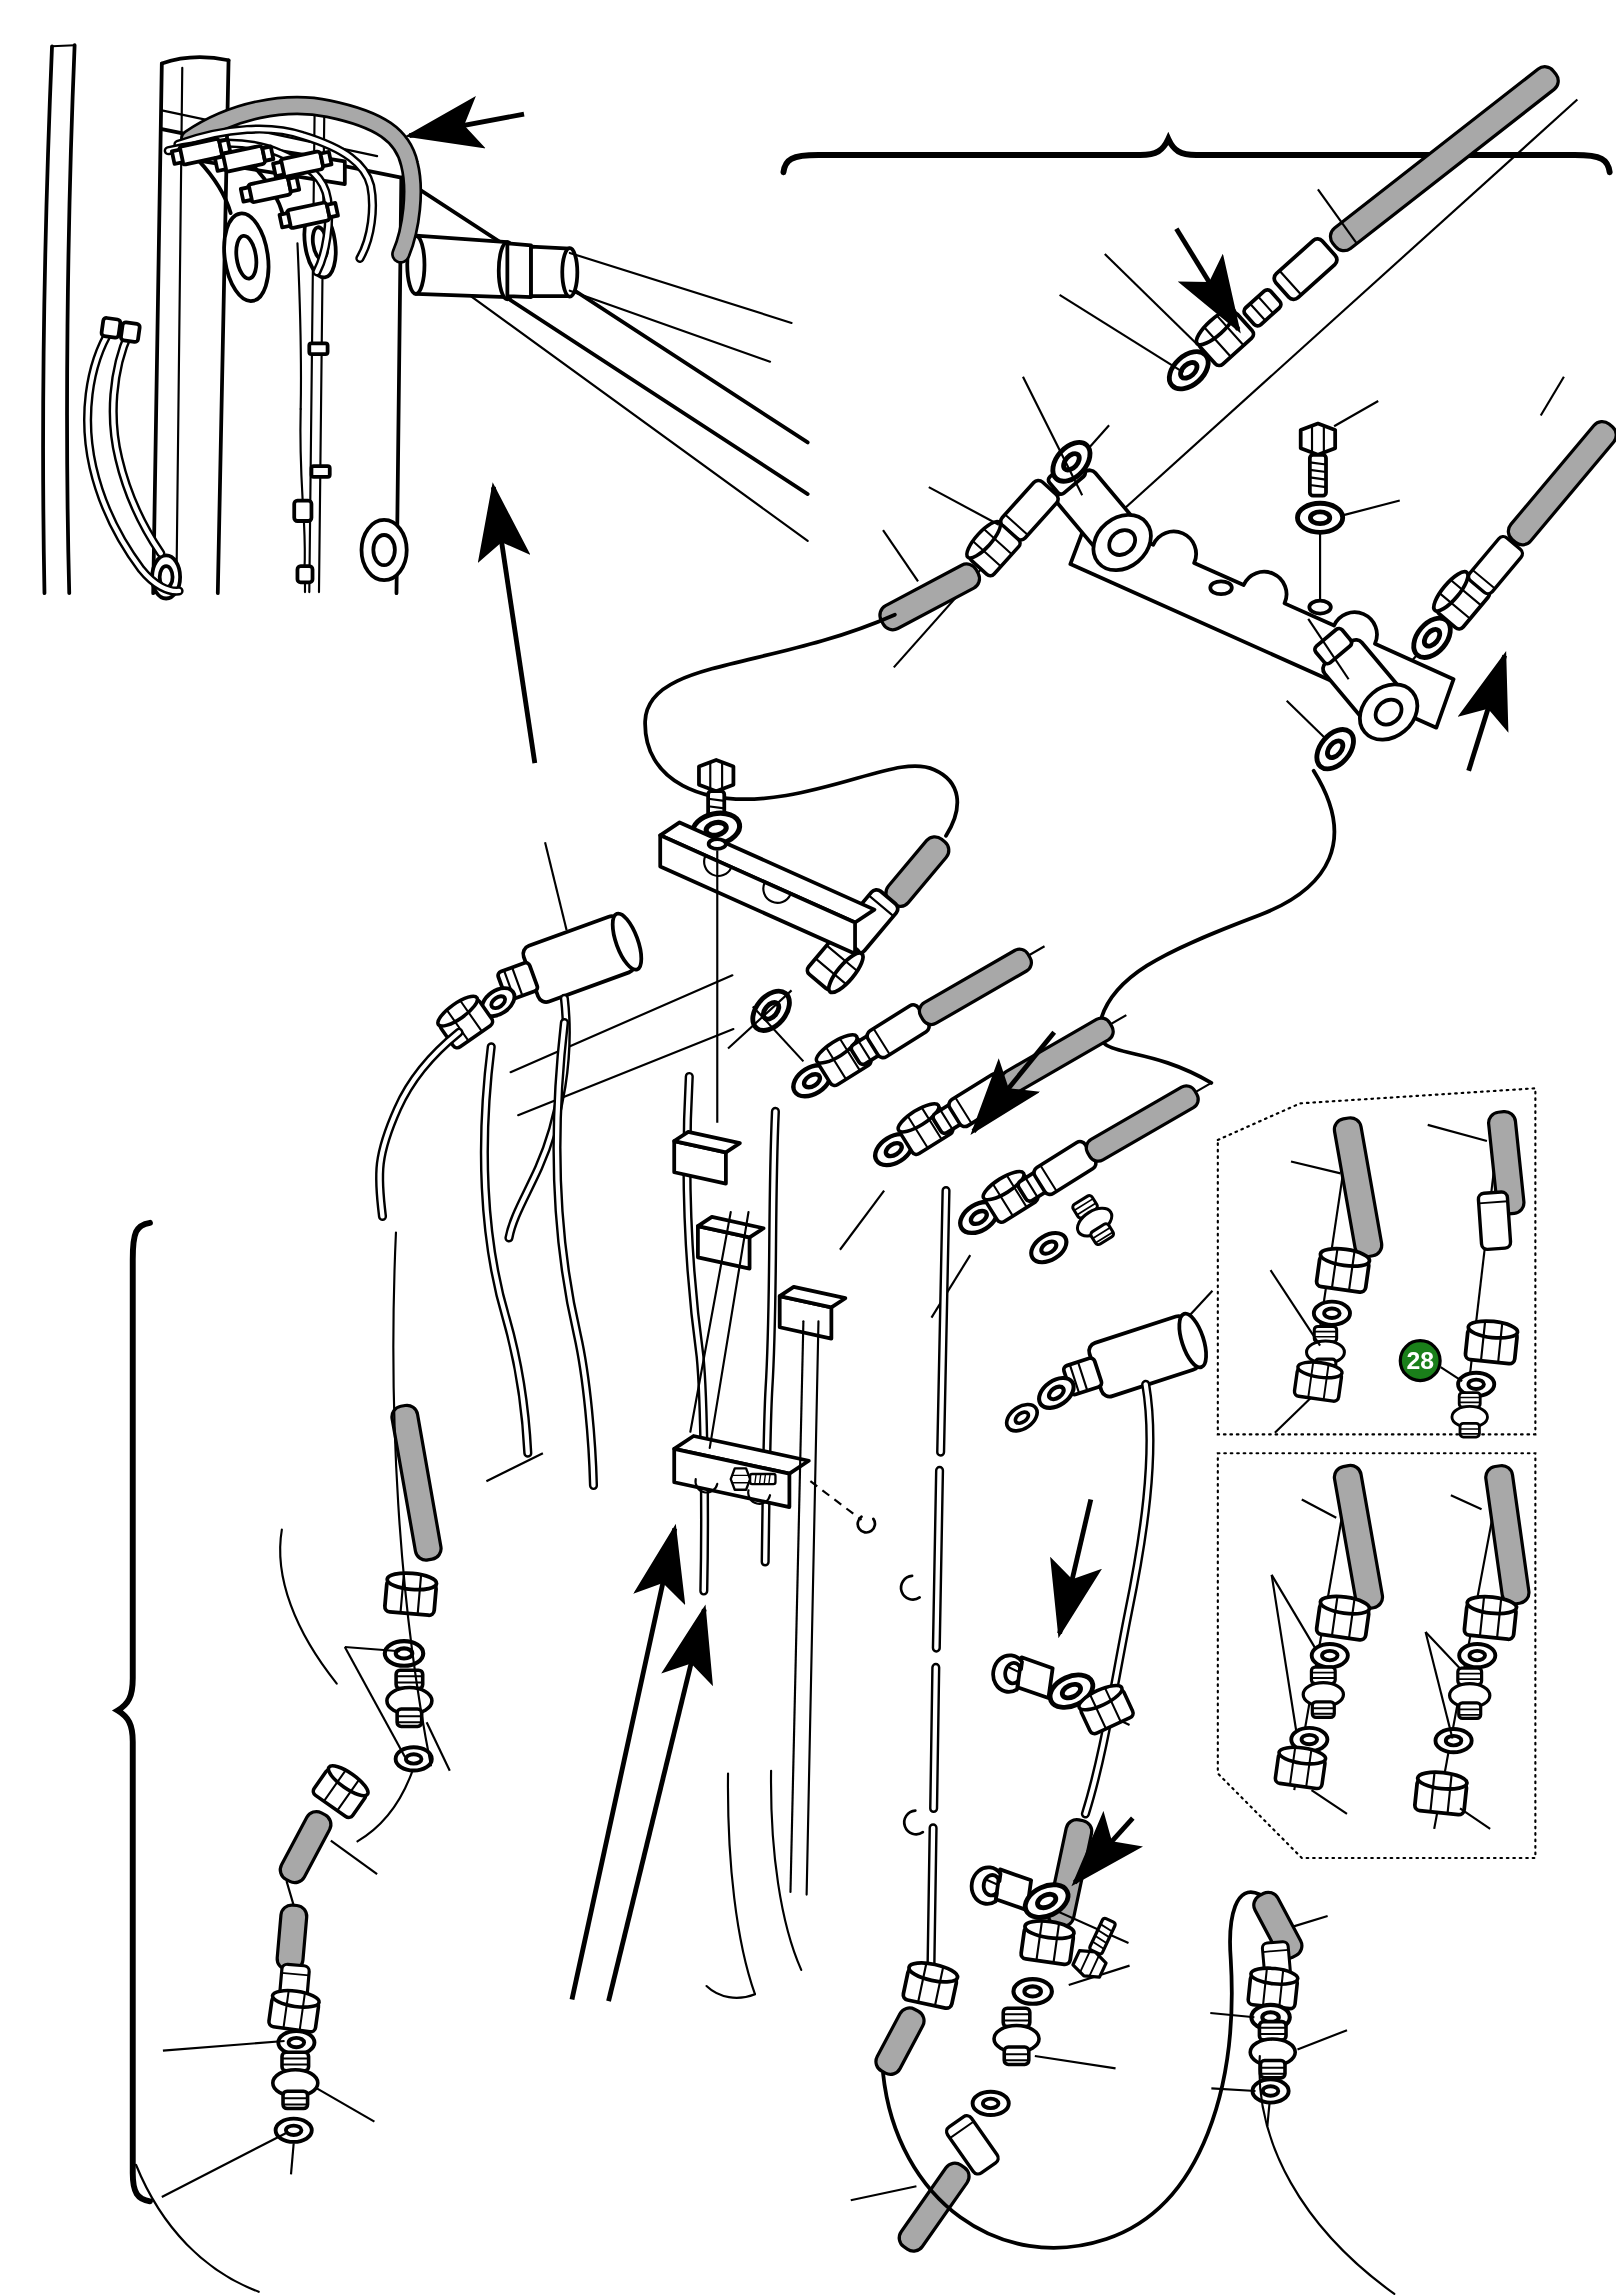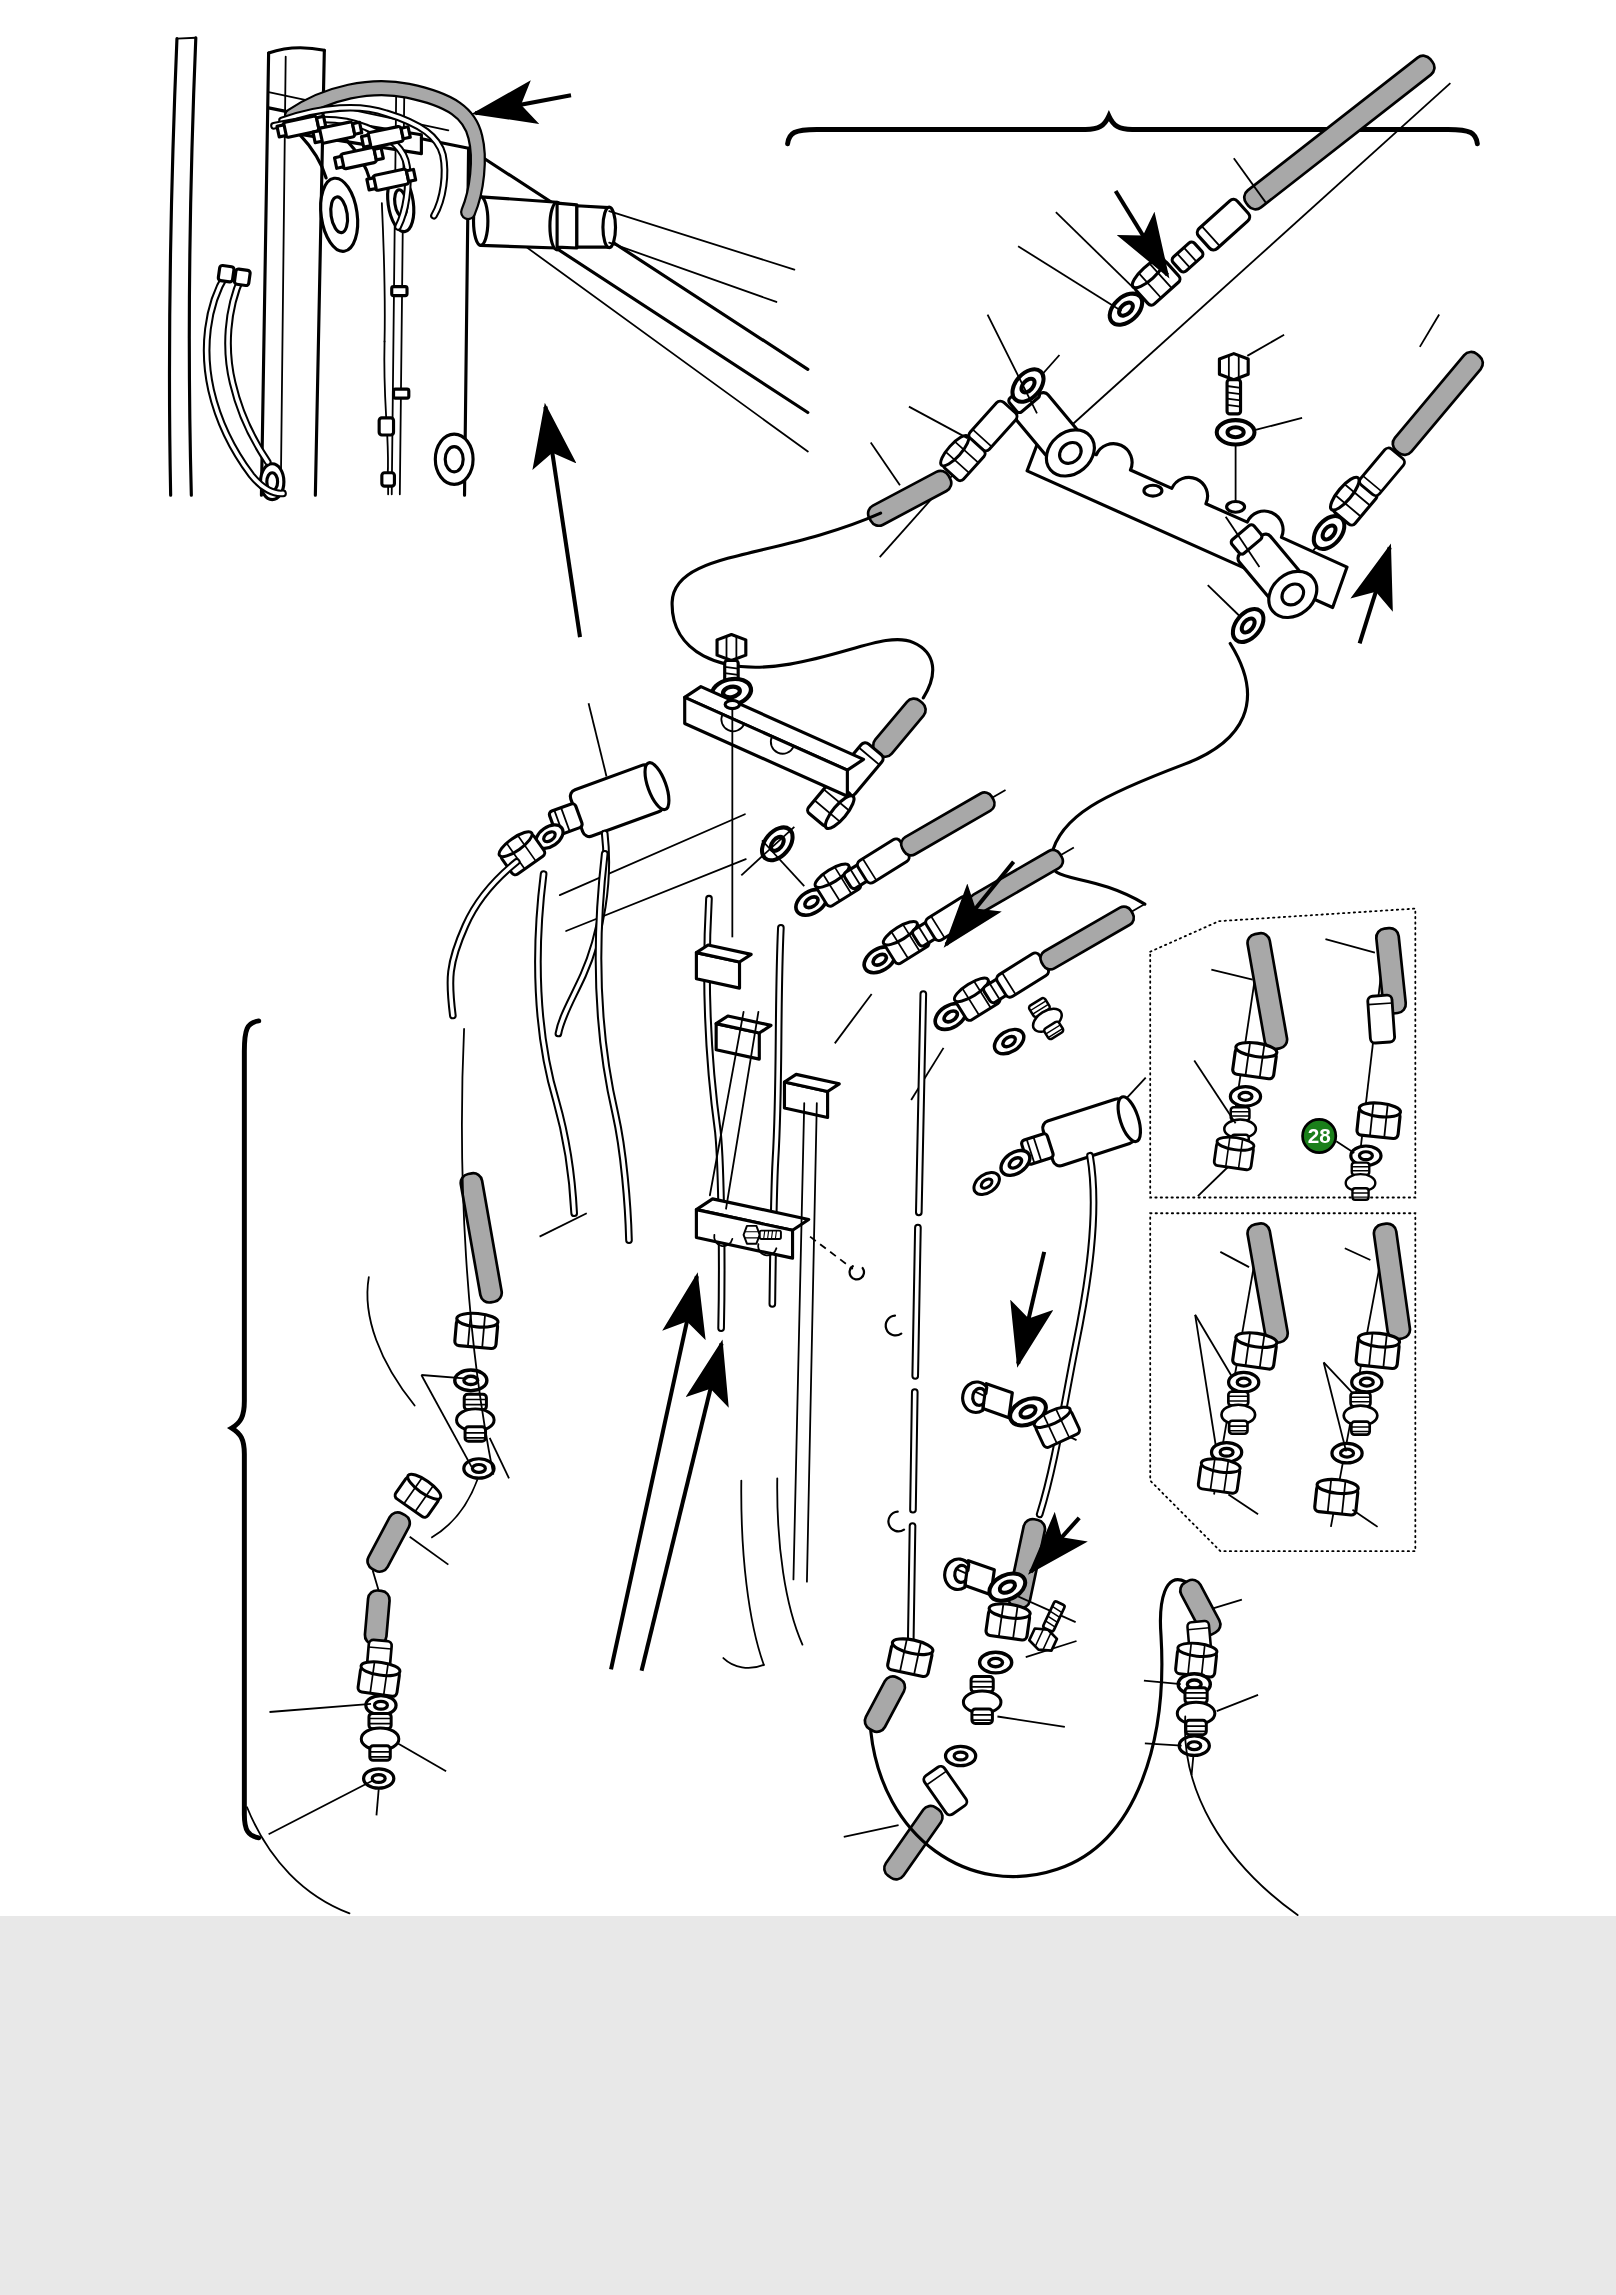--- a/index.html
+++ b/index.html
@@ -1,16 +1,16 @@
 <!DOCTYPE html>
 <html style="--paper: #ffffff; --line: #000000; --hose: #a8a8a8;font-size:8.6px"><head>
 <meta charset="utf-8">
 <style>
   html,body{margin:0;padding:0;background:#e8e8e8}
-  .page{width:1617px;height:1916px;background:var(--paper,#fff);position:relative;
+  .page{width:1617px;height:2295px;background:var(--paper,#fff);position:relative;
         font-family:"Liberation Sans",sans-serif;margin:0 auto;overflow:hidden}
   svg{display:block;width:100%;height:100%}
   .ln {fill:none;stroke:var(--line,#000);stroke-width:7;stroke-linecap:round;stroke-linejoin:round}
   .ln4{fill:none;stroke:var(--line,#000);stroke-width:4;stroke-linecap:round;stroke-linejoin:round}
   .ln5{fill:none;stroke:var(--line,#000);stroke-width:5;stroke-linecap:round}
   .wht{fill:#fff;stroke:var(--line,#000);stroke-width:7;stroke-linejoin:round}
   .wht2{fill:#fff;stroke:var(--line,#000);stroke-width:9}
   .tube{fill:none;stroke:var(--line,#000);stroke-width:17;stroke-linecap:round}
   .tcore{fill:none;stroke:#fff;stroke-width:8;stroke-linecap:round}
   .hosewide{fill:none;stroke:var(--line,#000);stroke-width:36;stroke-linecap:round}

